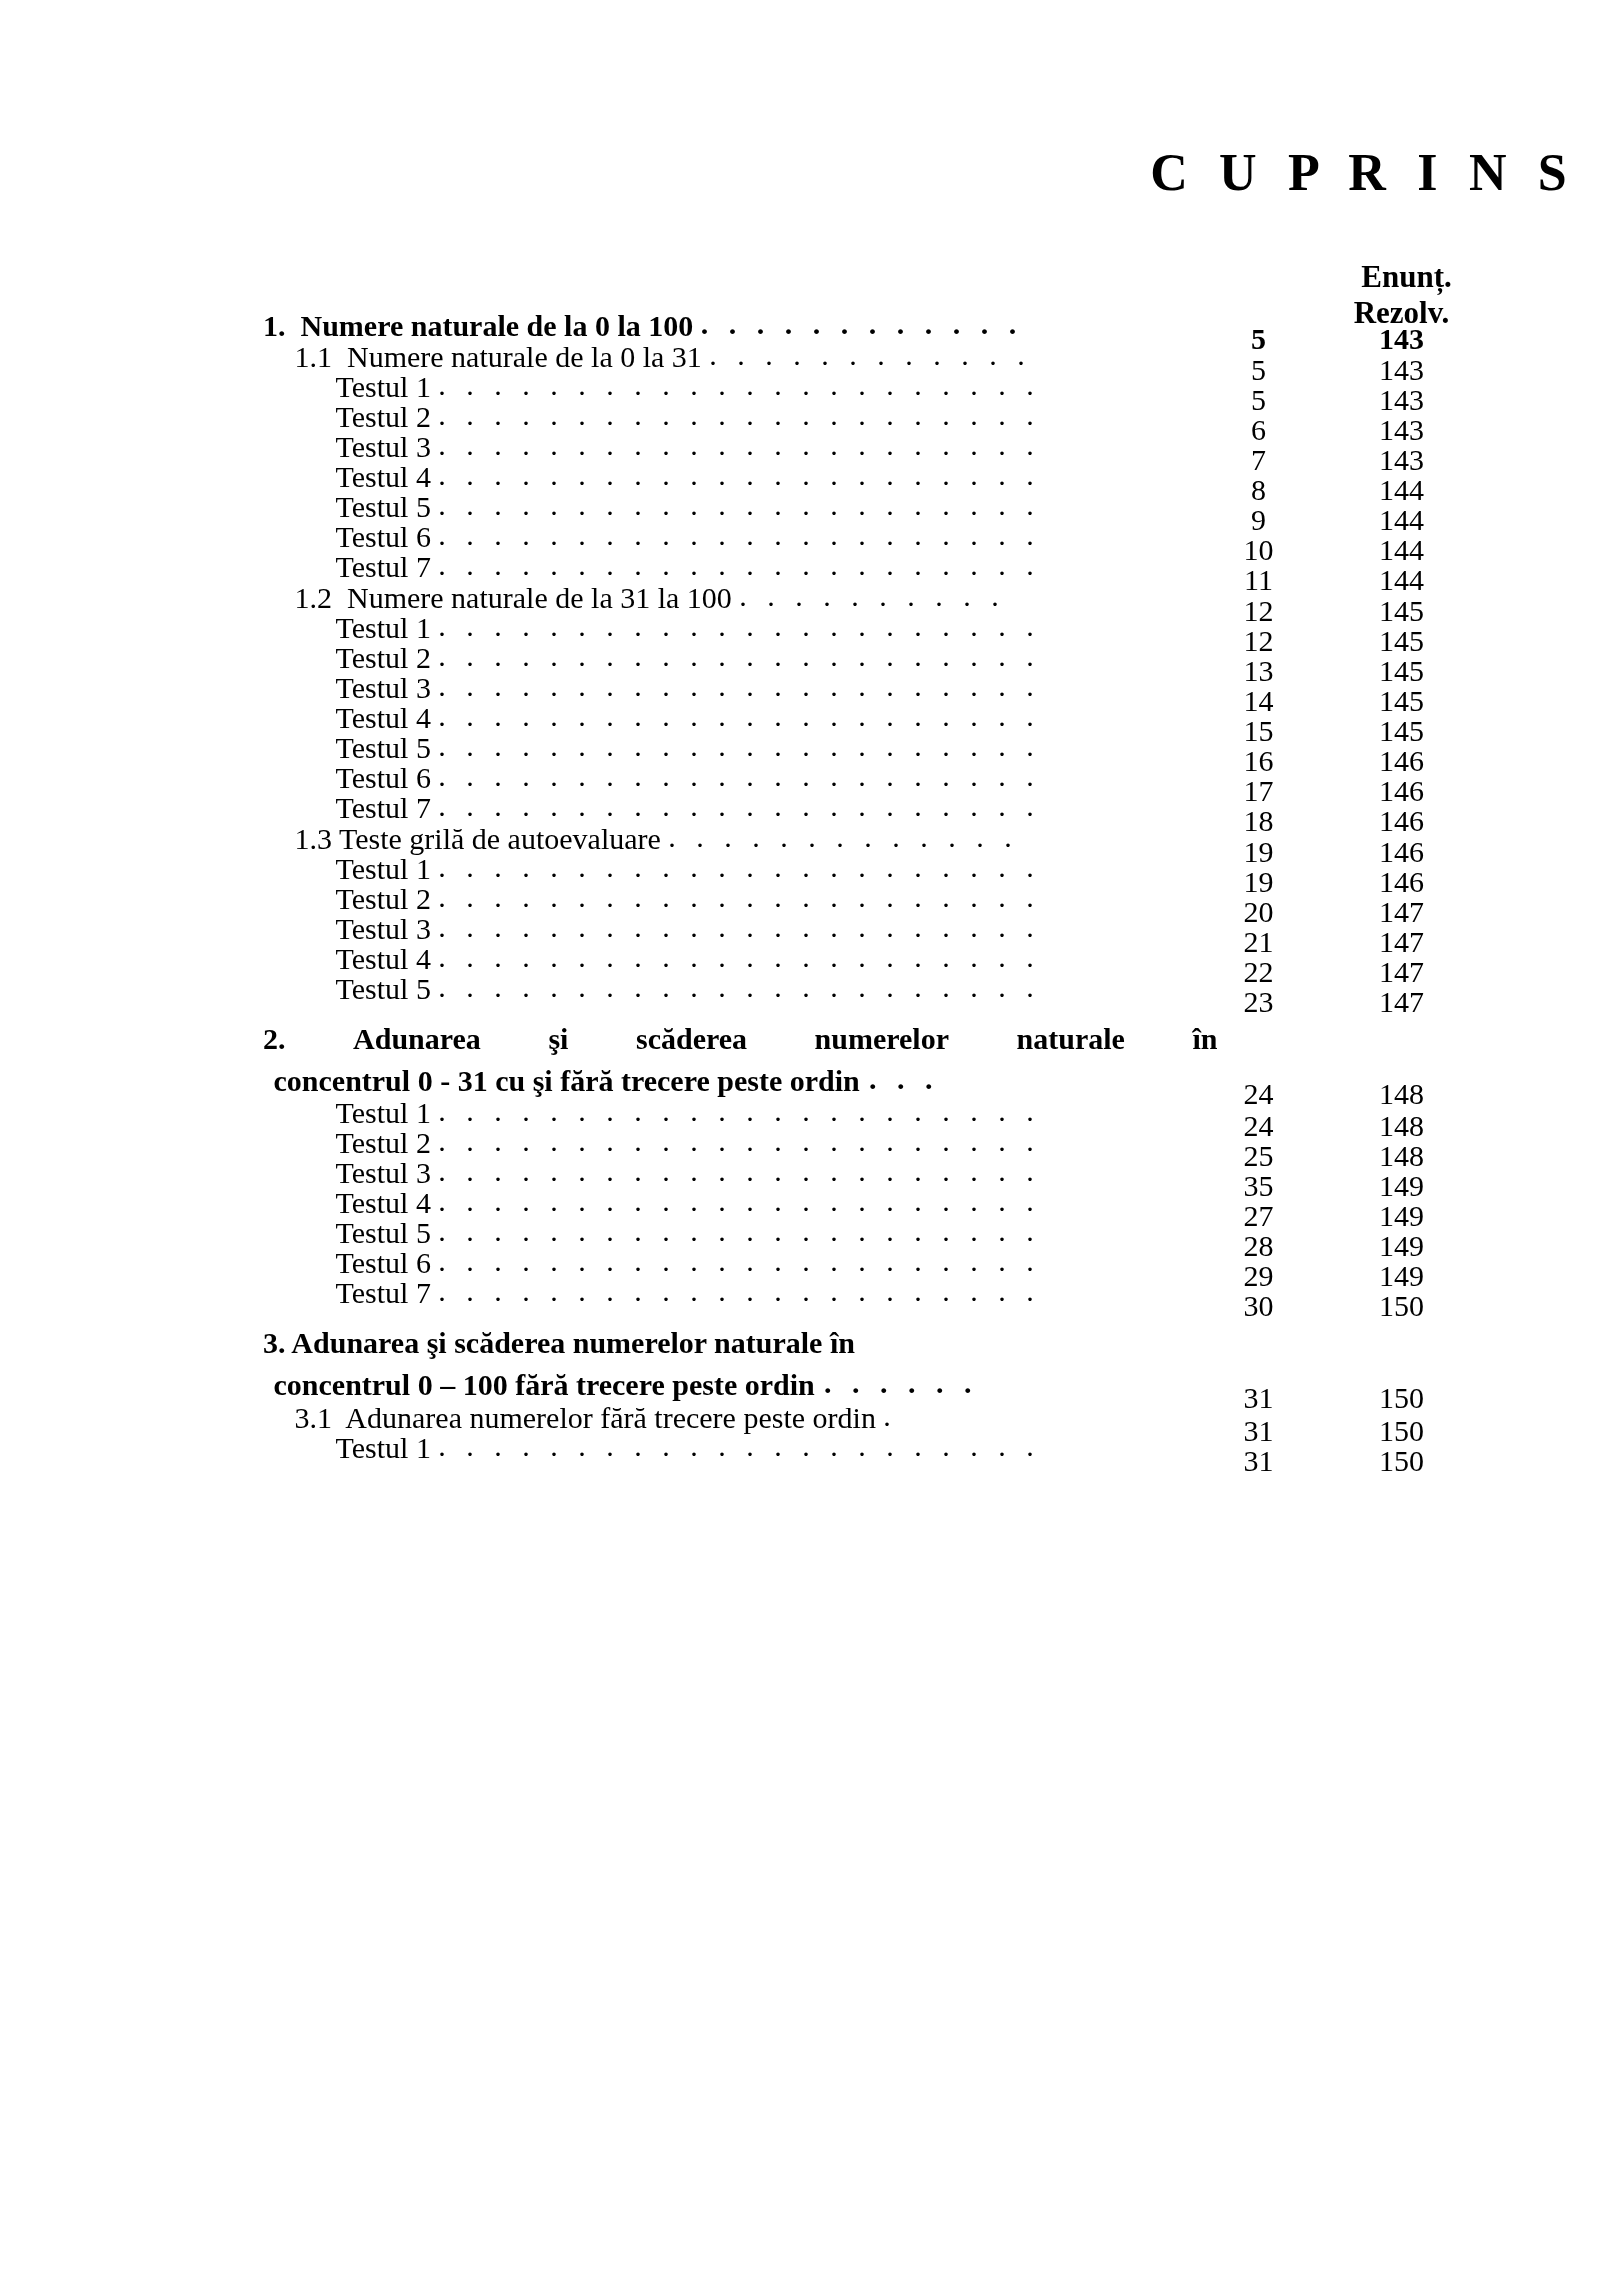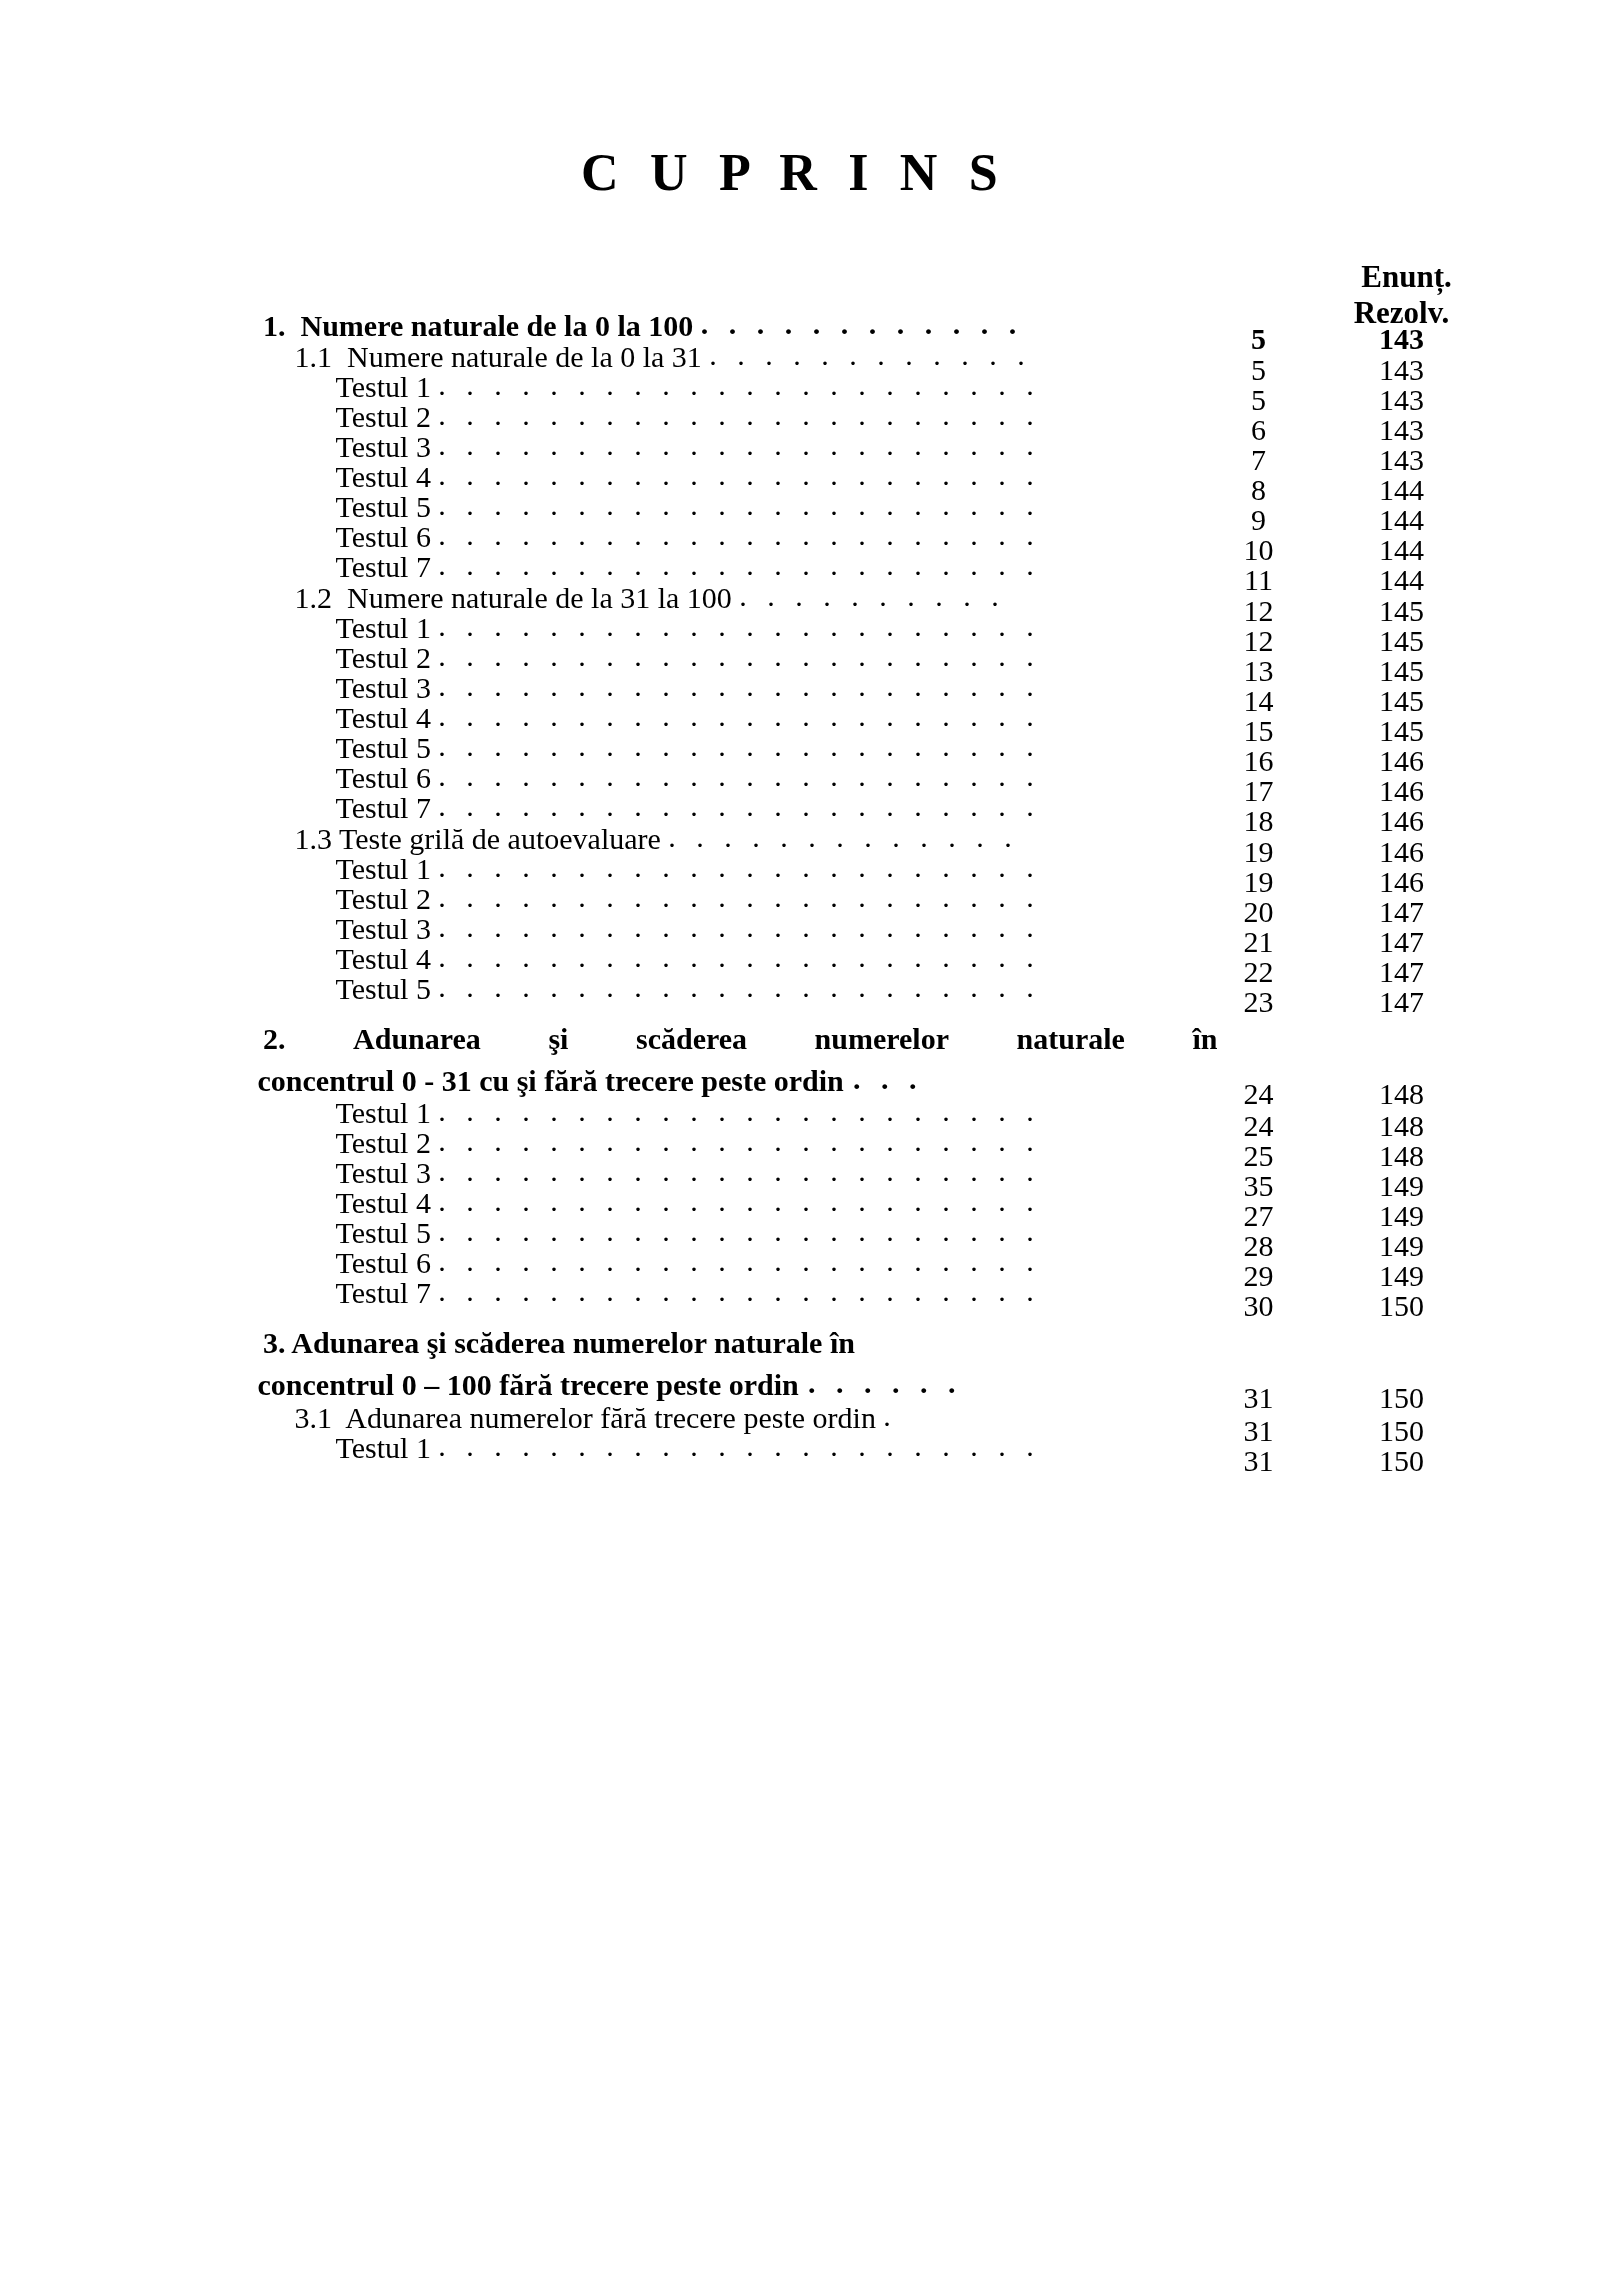--- a/index.html
+++ b/index.html
@@ -16,21 +16,21 @@
     overflow: hidden;
   }
   .page {
     position: relative;
     width: 1613px;
     height: 2290px;
     box-sizing: border-box;
     padding: 0;
   }
   .title {
-    text-align: center;
+    text-align: right;
     font-weight: bold;
     font-size: 52px;
     letter-spacing: 9.2px;
     margin: 143px 0 0 12px;
     padding-right: 37px;
   }
   .toc {
     margin: 0 auto;
     width: 1338px;
     position: relative;
@@ -112,21 +112,21 @@
     justify-content: space-between;
     width: 960px;
     padding-left: 5.5px;
     box-sizing: border-box;
   }
   .chapter-wrap .line2row {
     display: flex;
     align-items: baseline;
     margin-top: 7.4px;
   }
-  .chapter-wrap .line2row .label { padding-left: 0px; white-space: pre; }
+  .chapter-wrap .line2row .label { padding-left: 0px; white-space: pre; margin-left: 16px; }
   .chapter-wrap .line2row .dots {
     flex: 1 1 auto;
     overflow: hidden;
     white-space: nowrap;
     letter-spacing: 6.5px;
     padding: 0 3.7px 0 9.2px;
     font-weight: bold;
     position: relative;
     top: -1.8px;
   }

